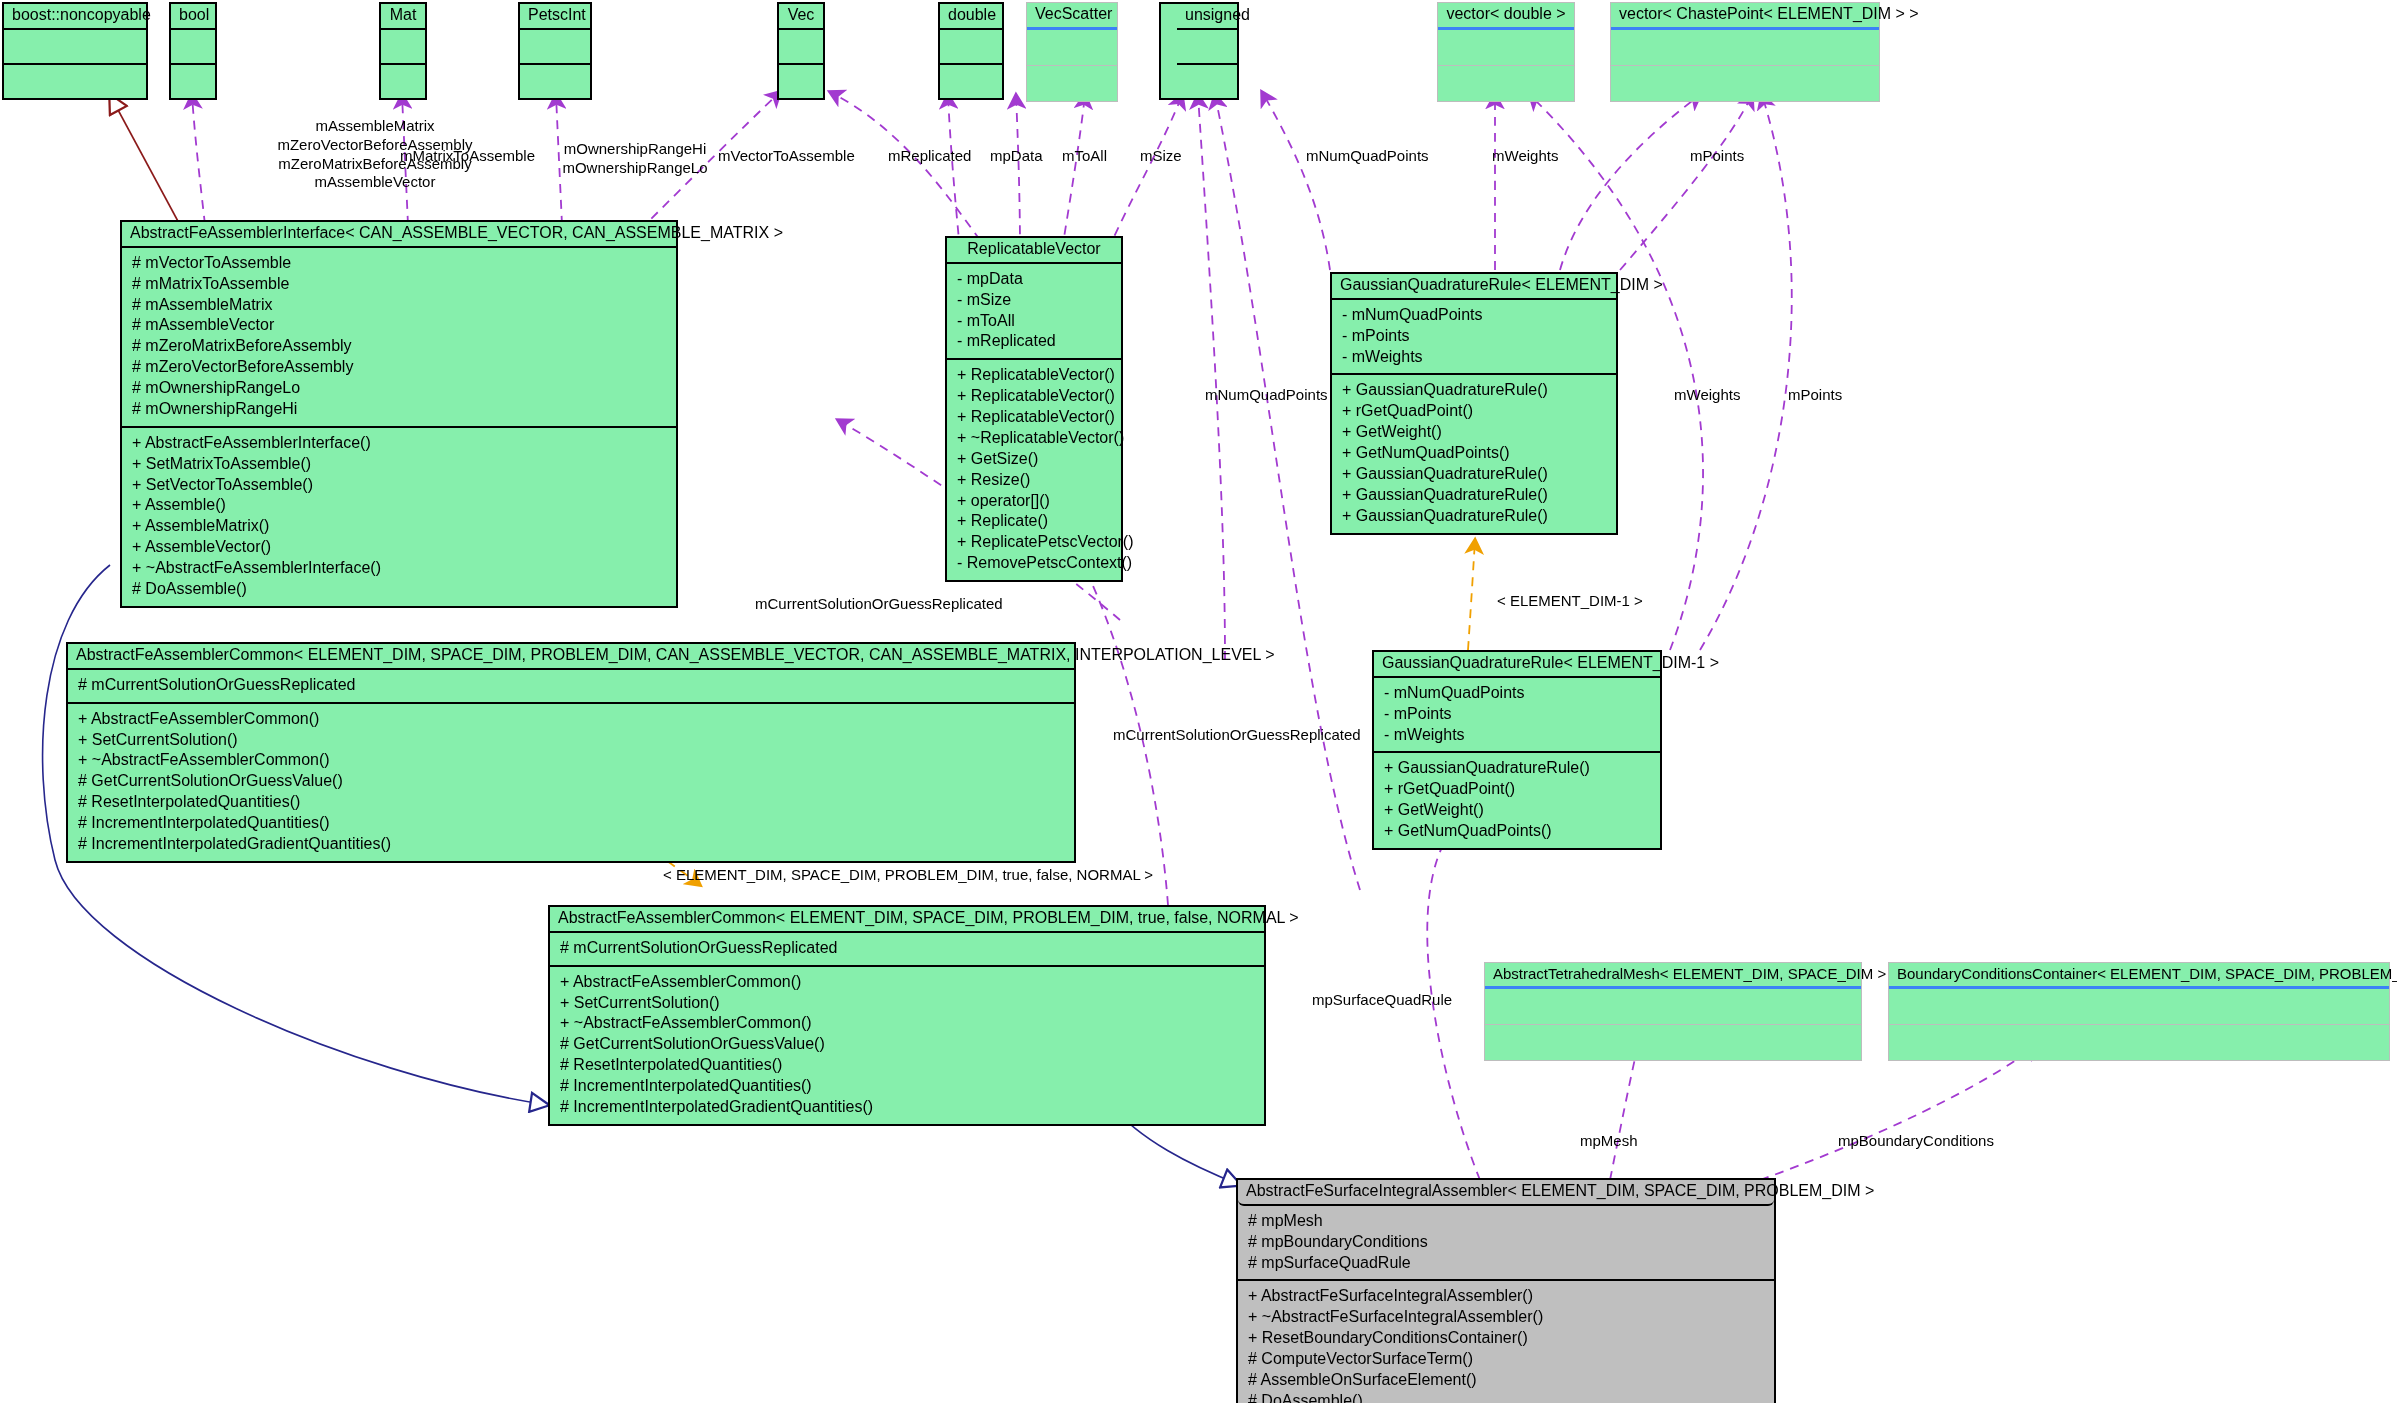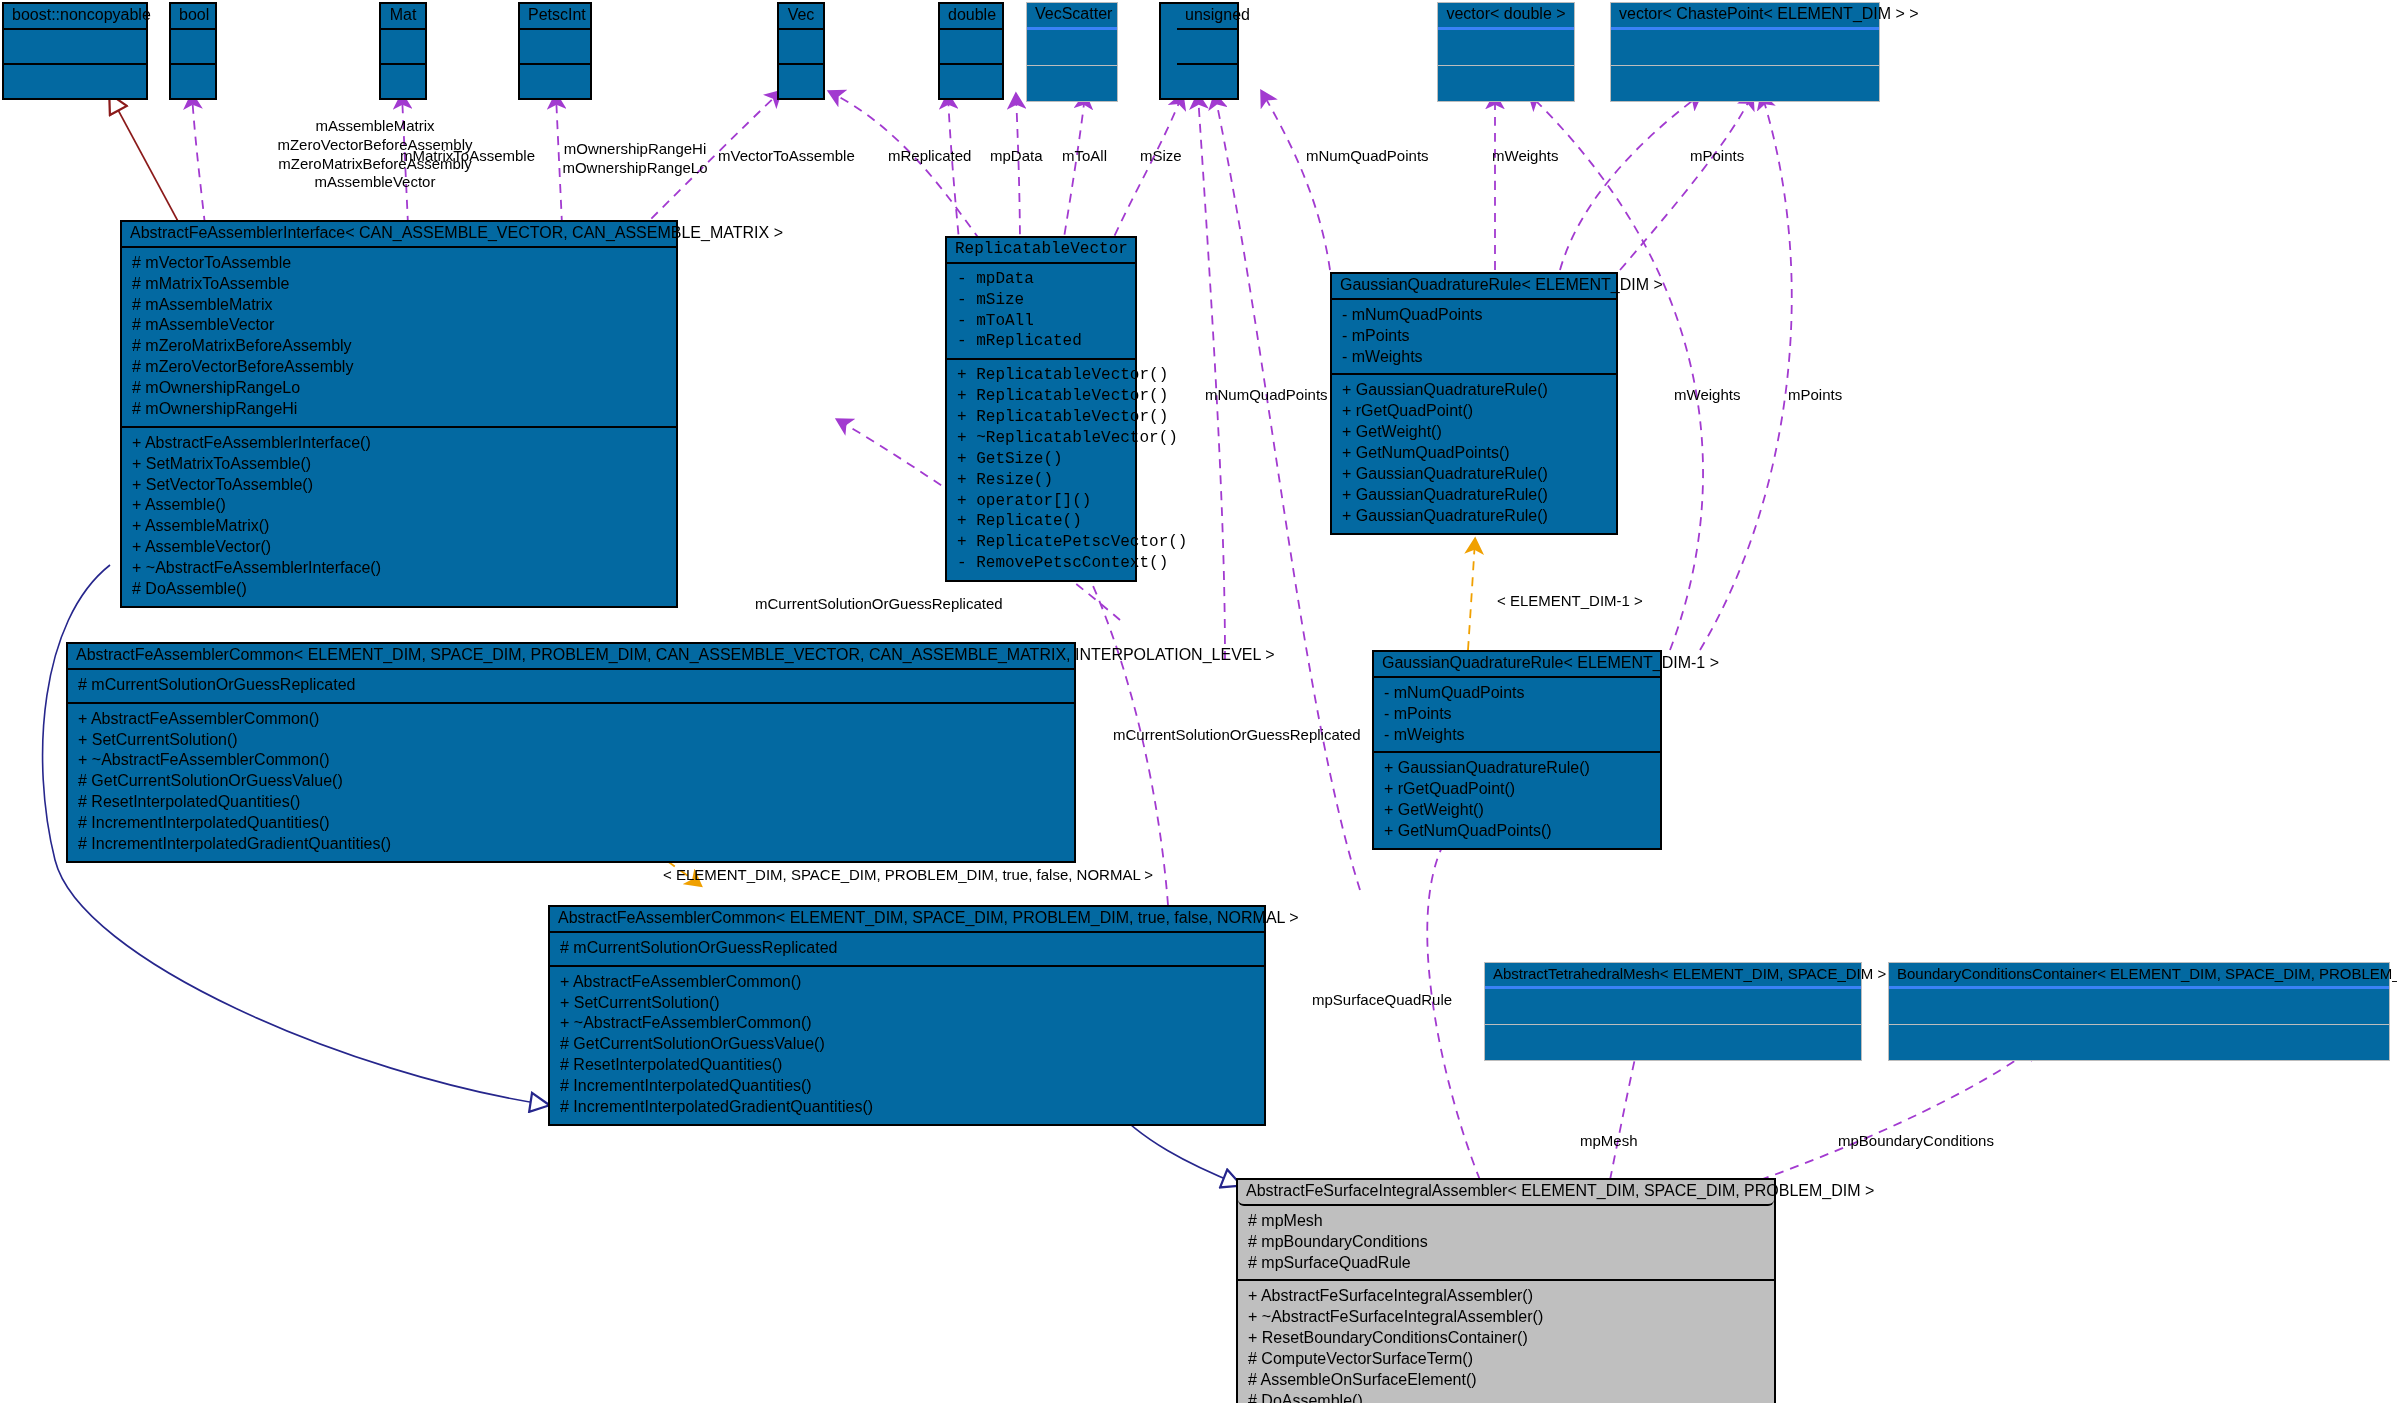--- a/index.html
+++ b/index.html
@@ -1,20 +1,20 @@
 <!DOCTYPE html>
 <html><head>
 <meta charset="utf-8">
 <style>
   html,body{margin:0;padding:0;background:#ffffff;}
   body{font-family:"Liberation Sans","DejaVu Sans",sans-serif;}
   #canvas{position:relative;width:2397px;height:1403px;overflow:hidden;background:#fff;}
   #edges{position:absolute;left:0;top:0;width:2397px;height:1403px;pointer-events:none;}
 
-  .uml{position:absolute;box-sizing:border-box;background:#0369a1;}
+  .uml{position:absolute;box-sizing:border-box;background:#86efac;}
   .uml .title{
     text-align:center;white-space:nowrap;
     padding:3px 8px 4px 8px;
     font-size:16px;color:#000;line-height:1.05;
   }
   .uml .compart{padding:5px 8px 6px 10px;}
   .uml .compart .row{
     font-size:16px;color:#000;white-space:nowrap;line-height:1.18;
     padding:1px 0 1px 0;
   }
@@ -175,21 +175,21 @@
       <div class="row">+ SetMatrixToAssemble()</div>
       <div class="row">+ SetVectorToAssemble()</div>
       <div class="row">+ Assemble()</div>
       <div class="row">+ AssembleMatrix()</div>
       <div class="row">+ AssembleVector()</div>
       <div class="row">+ ~AbstractFeAssemblerInterface()</div>
       <div class="row"># DoAssemble()</div>
     </div>
   </div>
 
-  <div class="uml thick" style="left:945px;top:236px;width:192px;font-family:Liberation Mono, monospace;">
+  <div class="uml thick" style="left:945px;top:236px;width:178px;">
     <div class="title">ReplicatableVector</div>
     <div class="compart">
       <div class="row">- mpData</div>
       <div class="row">- mSize</div>
       <div class="row">- mToAll</div>
       <div class="row">- mReplicated</div>
     </div>
     <div class="compart">
       <div class="row">+ ReplicatableVector()</div>
       <div class="row">+ ReplicatableVector()</div>

